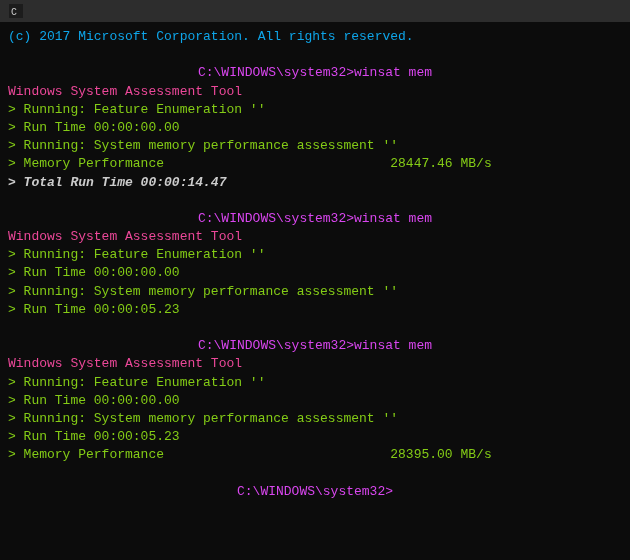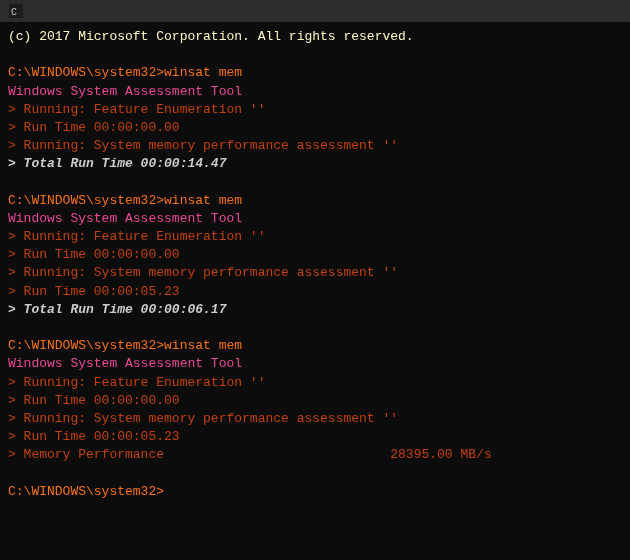--- a/index.html
+++ b/index.html
@@ -37,41 +37,42 @@
 
     .terminal {
       background: #0c0c0c;
       width: 630px;
       height: 538px;
       padding: 6px 8px;
       overflow: hidden;
     }
 
     .line {
-      color: #c2410c;
+      color: #84cc16;
       line-height: 1.4;
       white-space: pre;
     }
 
     .line-white {
       color: #ec4899;
     }
 
     .line-prompt {
-      color: #f97316;
+      color: #d946ef;
+      text-align: center;
     }
 
     .line-total {
       color: #cccccc;
       font-weight: bold;
       font-style: italic;
     }
 
     .copyright-line {
-      color: #fef9c3;
+      color: #0ea5e9;
     }
   </style>
 </head>
 <body>
 
 <div class="title-bar">
   <div class="title-bar-icon">
     <svg width="14" height="14" viewBox="0 0 14 14">
       <rect width="14" height="14" fill="#1c1c1c"></rect>
       <text x="2" y="11" font-size="10" fill="#cccccc" font-family="Courier New">C</text>
@@ -82,30 +83,30 @@
 
 <div class="terminal">
   <div class="line copyright-line">(c) 2017 Microsoft Corporation. All rights reserved.</div>
   <div class="line">&nbsp;</div>
 
   <div class="line line-prompt">C:\WINDOWS\system32&gt;winsat mem</div>
   <div class="line line-white">Windows System Assessment Tool</div>
   <div class="line">&gt; Running: Feature Enumeration ''</div>
   <div class="line">&gt; Run Time 00:00:00.00</div>
   <div class="line">&gt; Running: System memory performance assessment ''</div>
+  <div class="line">&gt; Memory Performance                             28447.46 MB/s</div>
   <div class="line line-total">&gt; Total Run Time 00:00:14.47</div>
   <div class="line">&nbsp;</div>
 
   <div class="line line-prompt">C:\WINDOWS\system32&gt;winsat mem</div>
   <div class="line line-white">Windows System Assessment Tool</div>
   <div class="line">&gt; Running: Feature Enumeration ''</div>
   <div class="line">&gt; Run Time 00:00:00.00</div>
   <div class="line">&gt; Running: System memory performance assessment ''</div>
   <div class="line">&gt; Run Time 00:00:05.23</div>
-  <div class="line line-total">&gt; Total Run Time 00:00:06.17</div>
   <div class="line">&nbsp;</div>
 
   <div class="line line-prompt">C:\WINDOWS\system32&gt;winsat mem</div>
   <div class="line line-white">Windows System Assessment Tool</div>
   <div class="line">&gt; Running: Feature Enumeration ''</div>
   <div class="line">&gt; Run Time 00:00:00.00</div>
   <div class="line">&gt; Running: System memory performance assessment ''</div>
   <div class="line">&gt; Run Time 00:00:05.23</div>
   <div class="line">&gt; Memory Performance                             28395.00 MB/s</div>
   <div class="line">&nbsp;</div>

